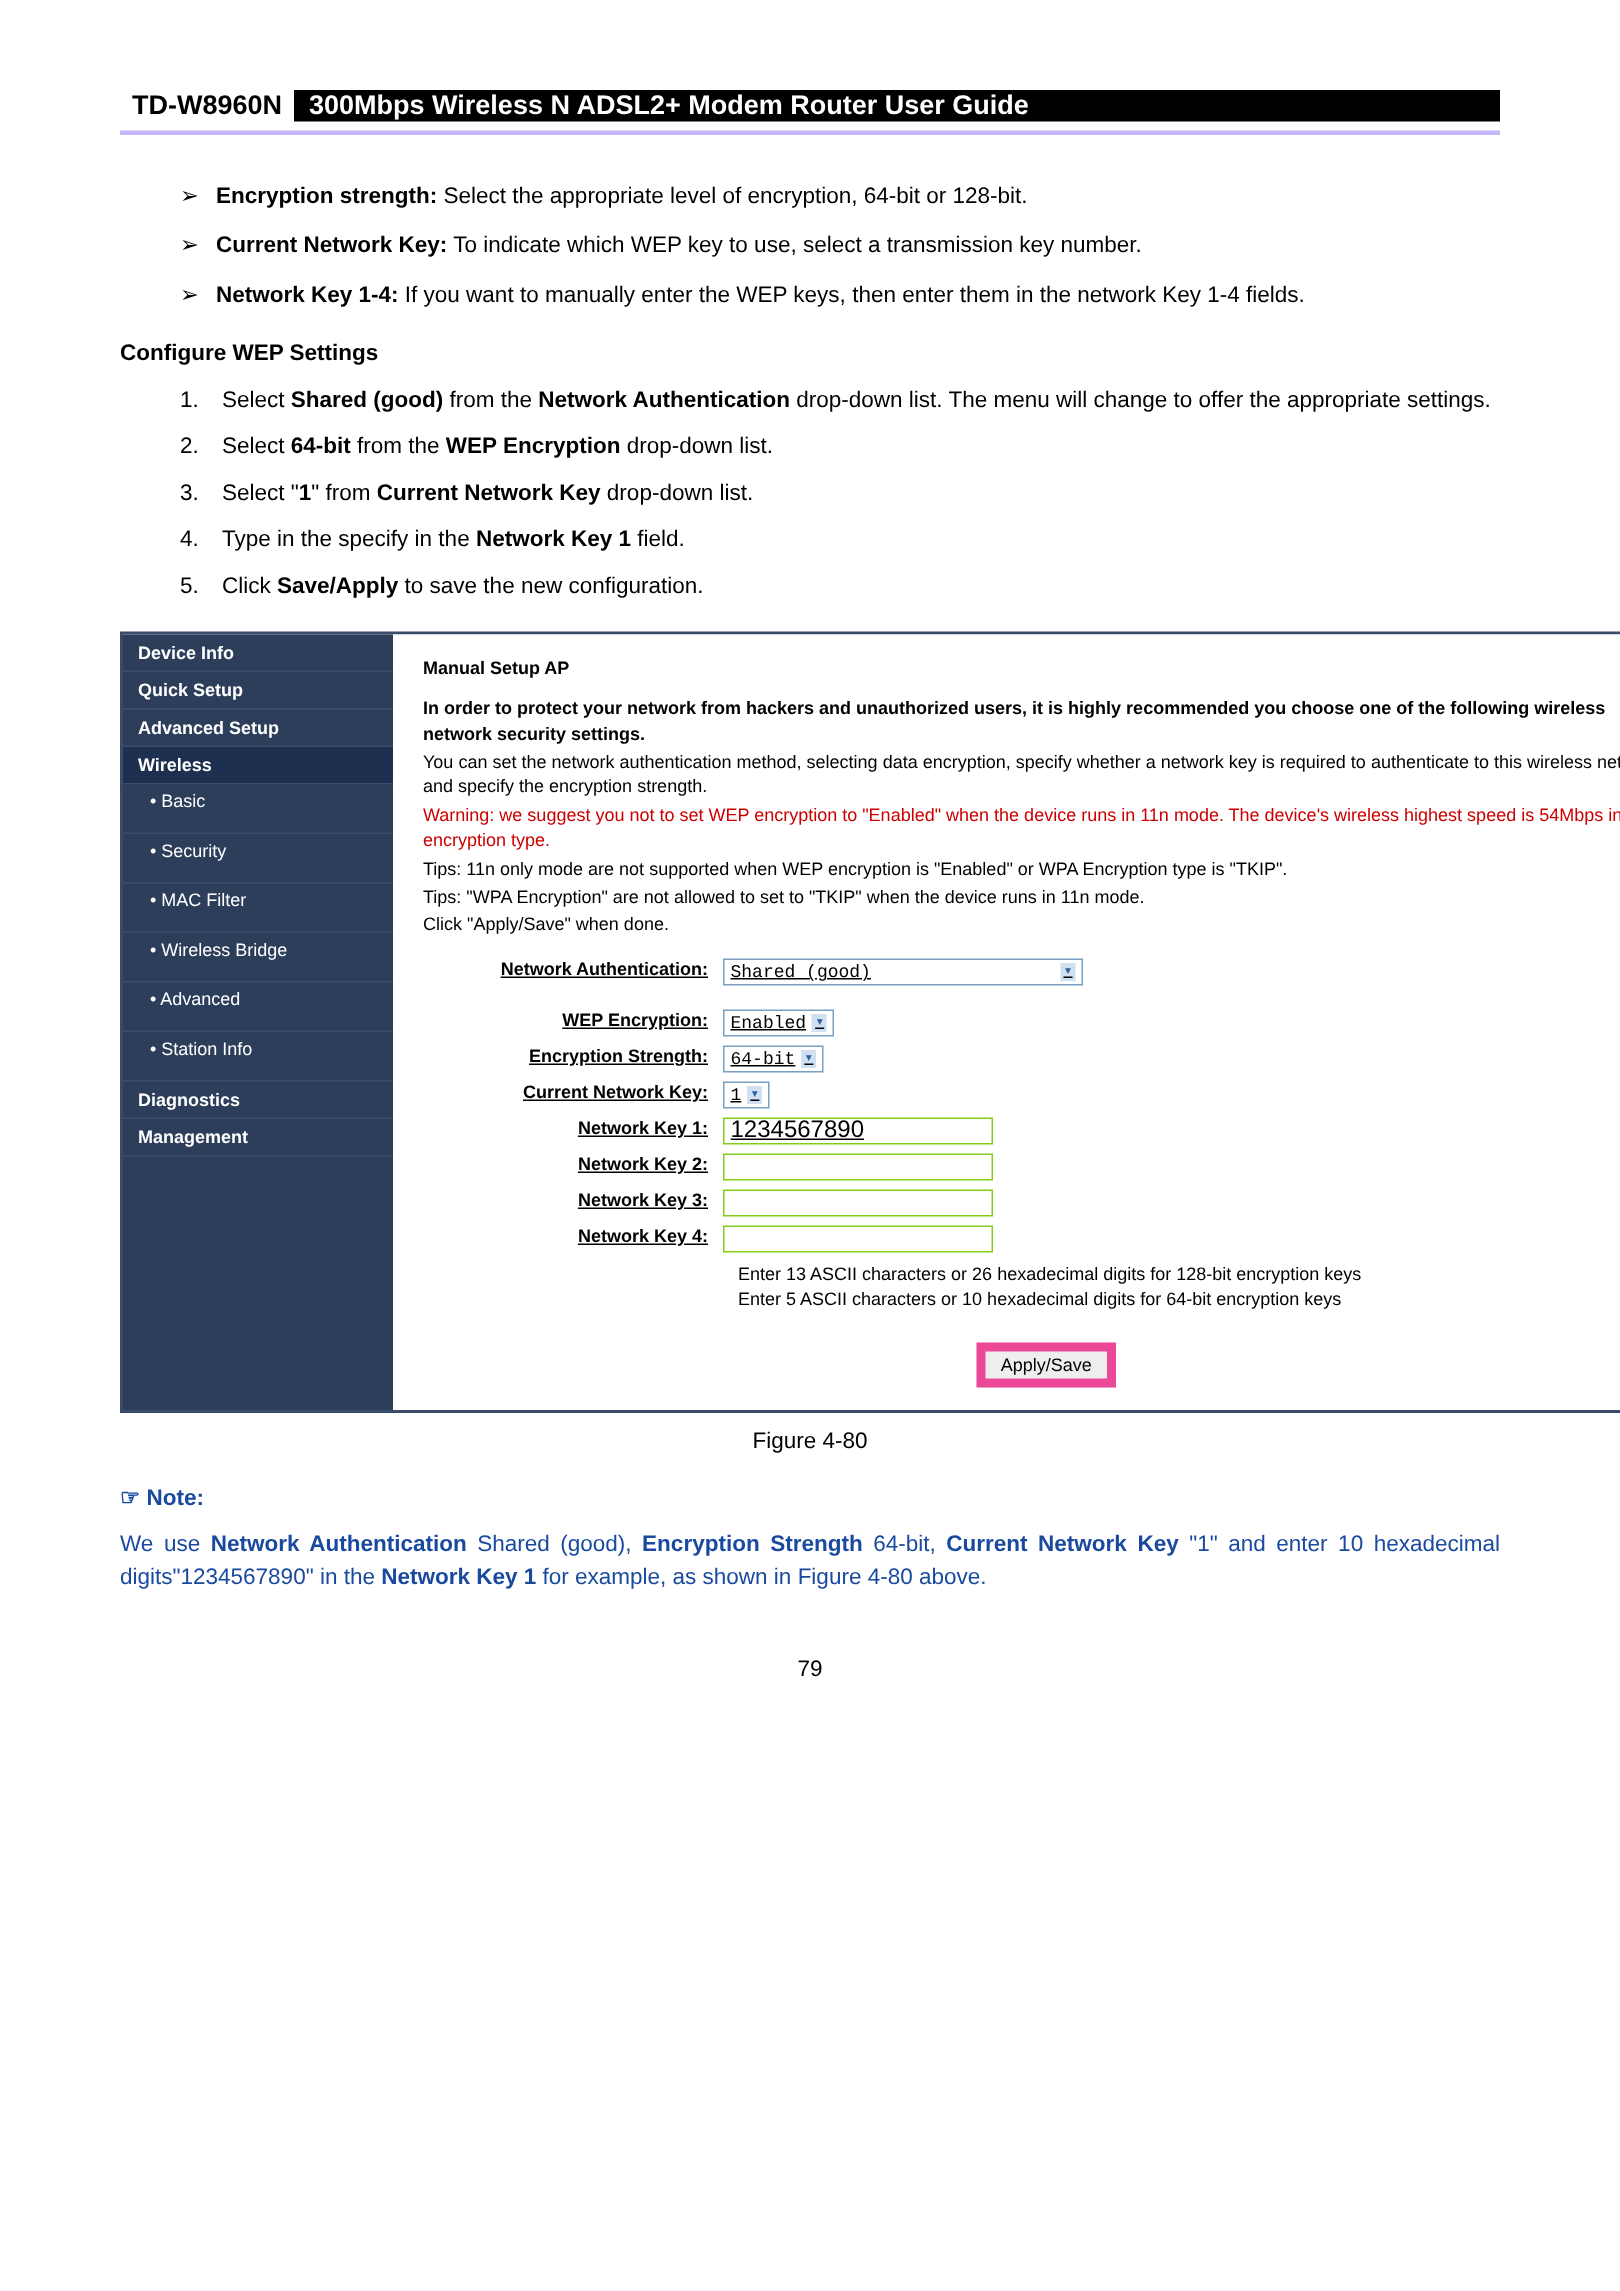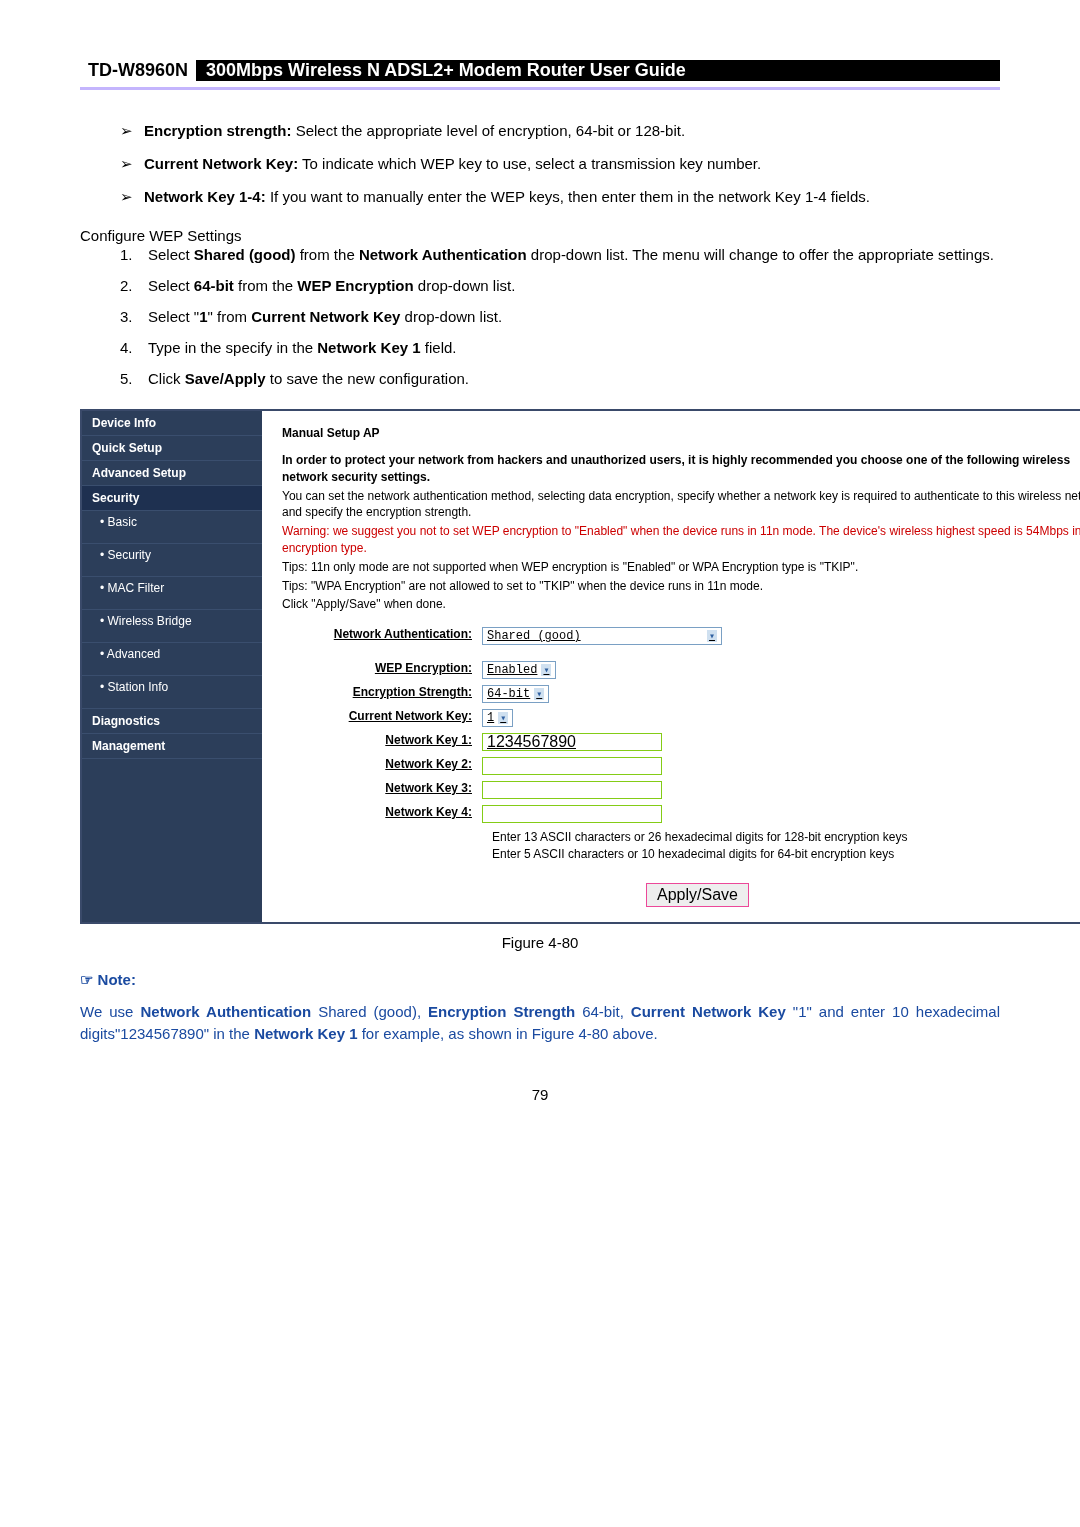--- a/index.html
+++ b/index.html
@@ -42,21 +42,22 @@
       padding-left: 24px;
       line-height: 1.4;
     }
     .bullet-list li::before {
       content: "➢";
       position: absolute;
       left: 0;
       font-size: 15px;
     }
     .section-title {
-      font-weight: normal;
+      font-weight: bold;
+      margin-bottom: 12px;
     }
     .numbered-list {
       list-style: none;
       margin-left: 40px;
       margin-bottom: 20px;
     }
     .numbered-list li {
       margin-bottom: 10px;
       position: relative;
       padding-left: 28px;
@@ -144,24 +145,24 @@
       width: 180px;
       height: 18px;
       font-family: Arial, sans-serif;
     }
     .hint-box {
       margin-left: 210px;
       margin-top: 4px;
       line-height: 1.4;
     }
     .apply-btn {
-      border: 1px solid #ec4899;
+      border: 6px solid #ec4899;
       background: #eee;
       padding: 2px 10px;
-      font-size: 16px;
+      font-size: 12px;
       font-family: Arial, sans-serif;
       cursor: pointer;
       display: inline-block;
       margin-top: 20px;
     }
     .apply-wrap { text-align: center; }
     .figure-caption {
       text-align: center;
       margin-bottom: 20px;
     }
@@ -204,21 +205,21 @@
   <li><span class="num">3.</span><span>Select "</span><span class="bold">1</span><span>" from </span><span class="bold">Current Network Key</span><span> drop-down list.</span></li>
   <li><span class="num">4.</span><span>Type in the specify in the </span><span class="bold">Network Key 1</span><span> field.</span></li>
   <li><span class="num">5.</span><span>Click </span><span class="bold">Save/Apply</span><span> to save the new configuration.</span></li>
 </ol>
 
 <div class="screenshot">
   <div class="sidebar">
     <div class="sidebar-item">Device Info</div>
     <div class="sidebar-item">Quick Setup</div>
     <div class="sidebar-item">Advanced Setup</div>
-    <div class="sidebar-item selected">Security</div>
+    <div class="sidebar-item selected">Wireless</div>
     <div class="sidebar-item sidebar-sub">• Basic</div>
     <div class="sidebar-item sidebar-sub">• Security</div>
     <div class="sidebar-item sidebar-sub">• MAC Filter</div>
     <div class="sidebar-item sidebar-sub">• Wireless Bridge</div>
     <div class="sidebar-item sidebar-sub">• Advanced</div>
     <div class="sidebar-item sidebar-sub">• Station Info</div>
     <div class="sidebar-item">Diagnostics</div>
     <div class="sidebar-item">Management</div>
   </div>
   <div class="content-pane">

